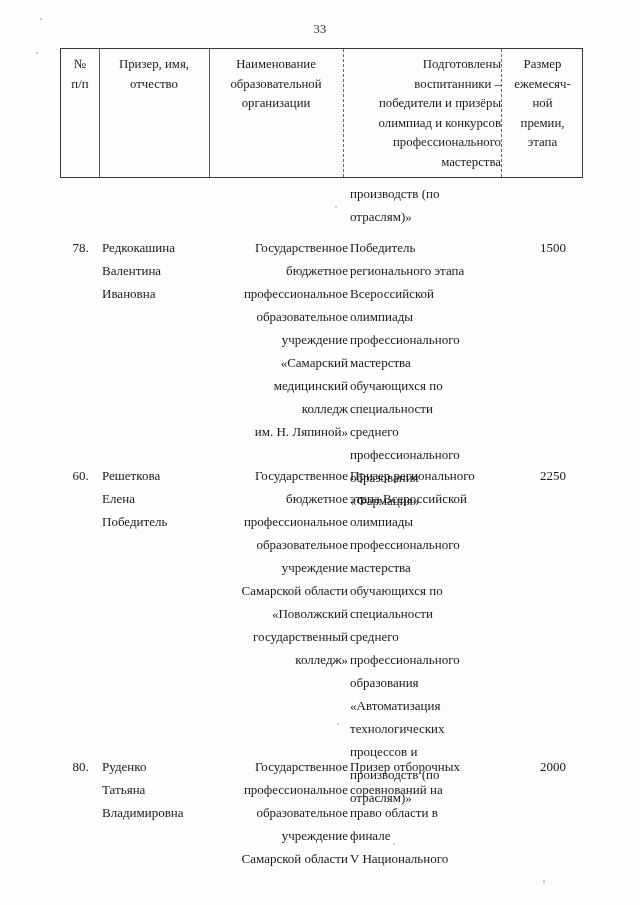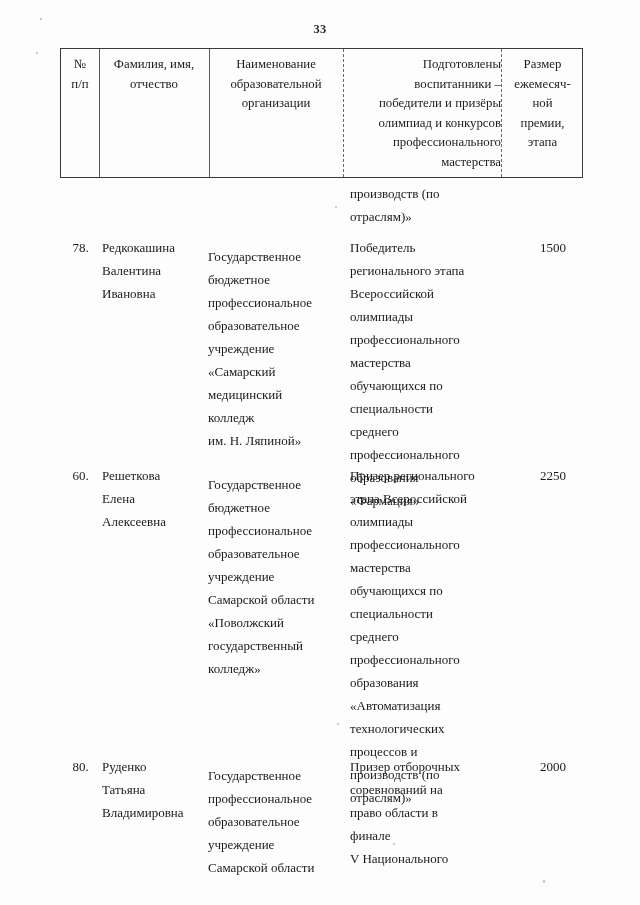--- a/index.html
+++ b/index.html
@@ -26,21 +26,20 @@
   
   .page-number {
     position: absolute;
     top: 22px;
     left: 0;
     width: 640px;
     text-align: center;
     font-size: 12.5px;
     letter-spacing: 0.3px;
     color: #2a2a2a;
-    font-weight: bold;
   }
 
   
   .header-table {
     position: absolute;
     left: 60px;
     top: 48px;
     width: 523px;
     height: 130px;
     border: 1.1px solid #3a3a3a;
@@ -81,21 +80,21 @@
   .cell {
     position: absolute;
     top: 0;
     font-size: 13px;
     line-height: 23px;
     color: #1a1a1a;
     white-space: pre-line;
   }
   .c-num  { left: 3px;   width: 35px;  text-align: center; }
   .c-name { left: 42px;  width: 108px; text-align: left; }
-  .c-org  { left: 148px; width: 140px; text-align: left; margin-top: 9px; }
+  .c-org  { left: 148px; width: 140px; text-align: right; }
   .c-ach  { left: 290px; width: 160px; text-align: left; }
   .c-sum  { left: 452px; width: 82px;  text-align: center; font-family: Liberation Serif, serif; }
 
   
   .continuation {
     position: absolute;
     left: 350px;
     top: 182px;
     width: 170px;
     font-size: 13px;
@@ -119,21 +118,21 @@
   <div class="page-number">33</div>
 
   <div class="header-table">
     <div class="vline v1"></div>
     <div class="vline v2"></div>
     <div class="vline v3"></div>
     <div class="vline v4"></div>
 
     <div class="hcell hc0" style="white-space:pre-line">№
 п/п</div>
-    <div class="hcell hc1" style="white-space:pre-line">Фамилия, имя,
+    <div class="hcell hc1" style="white-space:pre-line">Призер, имя,
 отчество</div>
     <div class="hcell hc2" style="white-space:pre-line">Наименование
 образовательной
 организации</div>
     <div class="hcell hc3" style="white-space:pre-line">Подготовлены
 воспитанники –
 победители и призёры
 олимпиад и конкурсов
 профессионального
 мастерства</div>
@@ -173,21 +172,21 @@
 профессионального
 образования
 «Фармация»</div>
     <div class="cell c-sum">1500</div>
   </div>
 
   <div class="row" style="top:464px; height:276px;">
     <div class="cell c-num">60.</div>
     <div class="cell c-name">Решеткова
 Елена
-Алексеевна</div>
+Победитель</div>
     <div class="cell c-org">Государственное
 бюджетное
 профессиональное
 образовательное
 учреждение
 Самарской области
 «Поволжский
 государственный
 колледж»</div>
     <div class="cell c-ach">Призер регионального

